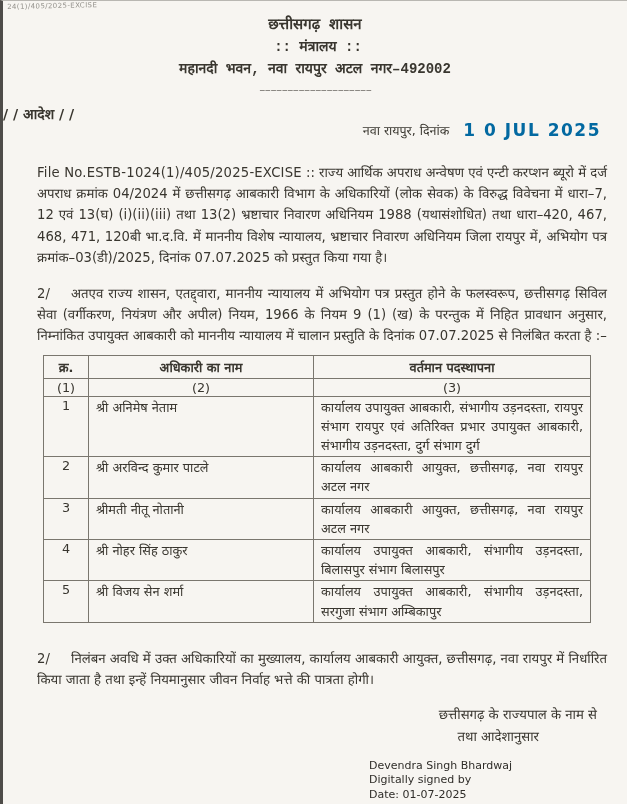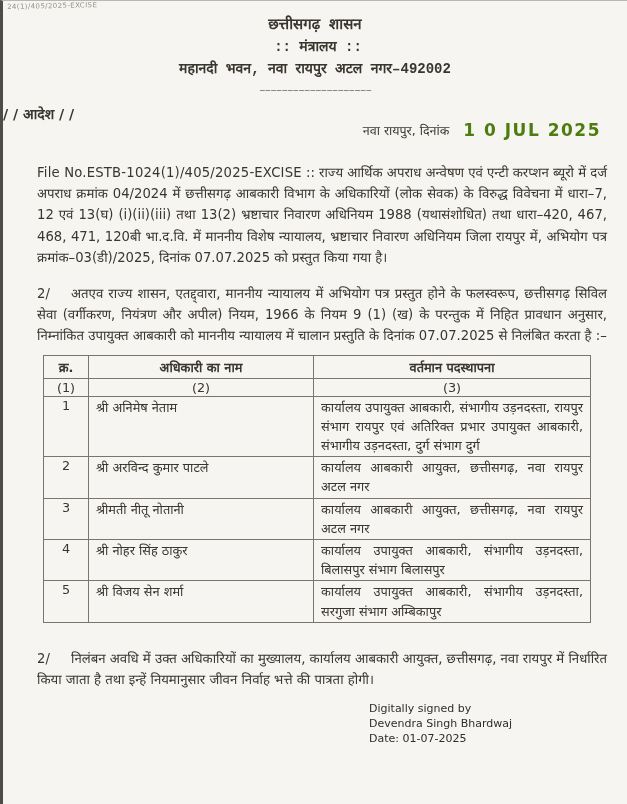--- a/index.html
+++ b/index.html
@@ -88,21 +88,21 @@
     <div class="lh1">छत्तीसगढ़ शासन</div>
     <div class="lh3">:: मंत्रालय ::</div>
     <div class="lh4">महानदी भवन, नवा रायपुर अटल नगर–492002</div>
     <div class="lh-sep">––––––––––––––––––––</div>
   </div>
 
   <div class="order-title">/ / आदेश / /</div>
 
   <div class="dateline">
     <span class="place-label">नवा रायपुर, दिनांक</span>
-    <span class="date-stamp" id="stamp" style="color: #4d7c0f;">1 0 JUL 2025</span>
+    <span class="date-stamp" id="stamp" style="color: #0369a1;">1 0 JUL 2025</span>
   </div>
 
   <p class="para para-1"><span class="file-no">File No.ESTB-1024(1)/405/2025-EXCISE</span> <span>:: राज्य आर्थिक अपराध अन्वेषण एवं एन्टी करप्शन ब्यूरो में दर्ज अपराध क्रमांक 04/2024 में छत्तीसगढ़ आबकारी विभाग के अधिकारियों (लोक सेवक) के विरुद्ध विवेचना में धारा–7, 12 एवं 13(घ) (i)(ii)(iii) तथा 13(2) भ्रष्टाचार निवारण अधिनियम 1988 (यथासंशोधित) तथा धारा–420, 467, 468, 471, 120बी भा.द.वि. में माननीय विशेष न्यायालय, भ्रष्टाचार निवारण अधिनियम जिला रायपुर में, अभियोग पत्र क्रमांक–03(डी)/2025, दिनांक 07.07.2025 को प्रस्तुत किया गया है।</span></p>
 
   <p class="para para-2"><span class="p-num">2/</span><span>अतएव राज्य शासन, एतद्द्वारा, माननीय न्यायालय में अभियोग पत्र प्रस्तुत होने के फलस्वरूप, छत्तीसगढ़ सिविल सेवा (वर्गीकरण, नियंत्रण और अपील) नियम, 1966 के नियम 9 (1) (ख) के परन्तुक में निहित प्रावधान अनुसार, निम्नांकित उपायुक्त आबकारी को माननीय न्यायालय में चालान प्रस्तुति के दिनांक 07.07.2025 से निलंबित करता है :–</span></p>
 
   <table class="officers">
     <tbody>
         <tr>
       <th class="col-sno">क्र.</th>
@@ -137,21 +137,25 @@
     <tr>
       <td class="cell-sno">5</td>
       <td>श्री विजय सेन शर्मा</td>
       <td class="cell-posting">कार्यालय उपायुक्त आबकारी, संभागीय उड़नदस्ता, सरगुजा संभाग अम्बिकापुर</td>
     </tr>
   </tbody>
     </table>
 
   <p class="para para-3"><span class="p-num">2/</span><span>निलंबन अवधि में उक्त अधिकारियों का मुख्यालय, कार्यालय आबकारी आयुक्त, छत्तीसगढ़, नवा रायपुर में निर्धारित किया जाता है तथा इन्हें नियमानुसार जीवन निर्वाह भत्ते की पात्रता होगी।</span></p>
 
+  <div class="by-order">
+    <div>छत्तीसगढ़ के राज्यपाल के नाम से</div>
+    <div class="l2">तथा आदेशानुसार</div>
+  </div>
 
   <div class="digital-sig">
+    <div>Devendra Singh Bhardwaj</div>
     <div>Digitally signed by</div>
-    <div>Devendra Singh Bhardwaj</div>
     <div>Date: 01-07-2025</div>
 
   </div>
 
 </div>
 
 </body></html>

